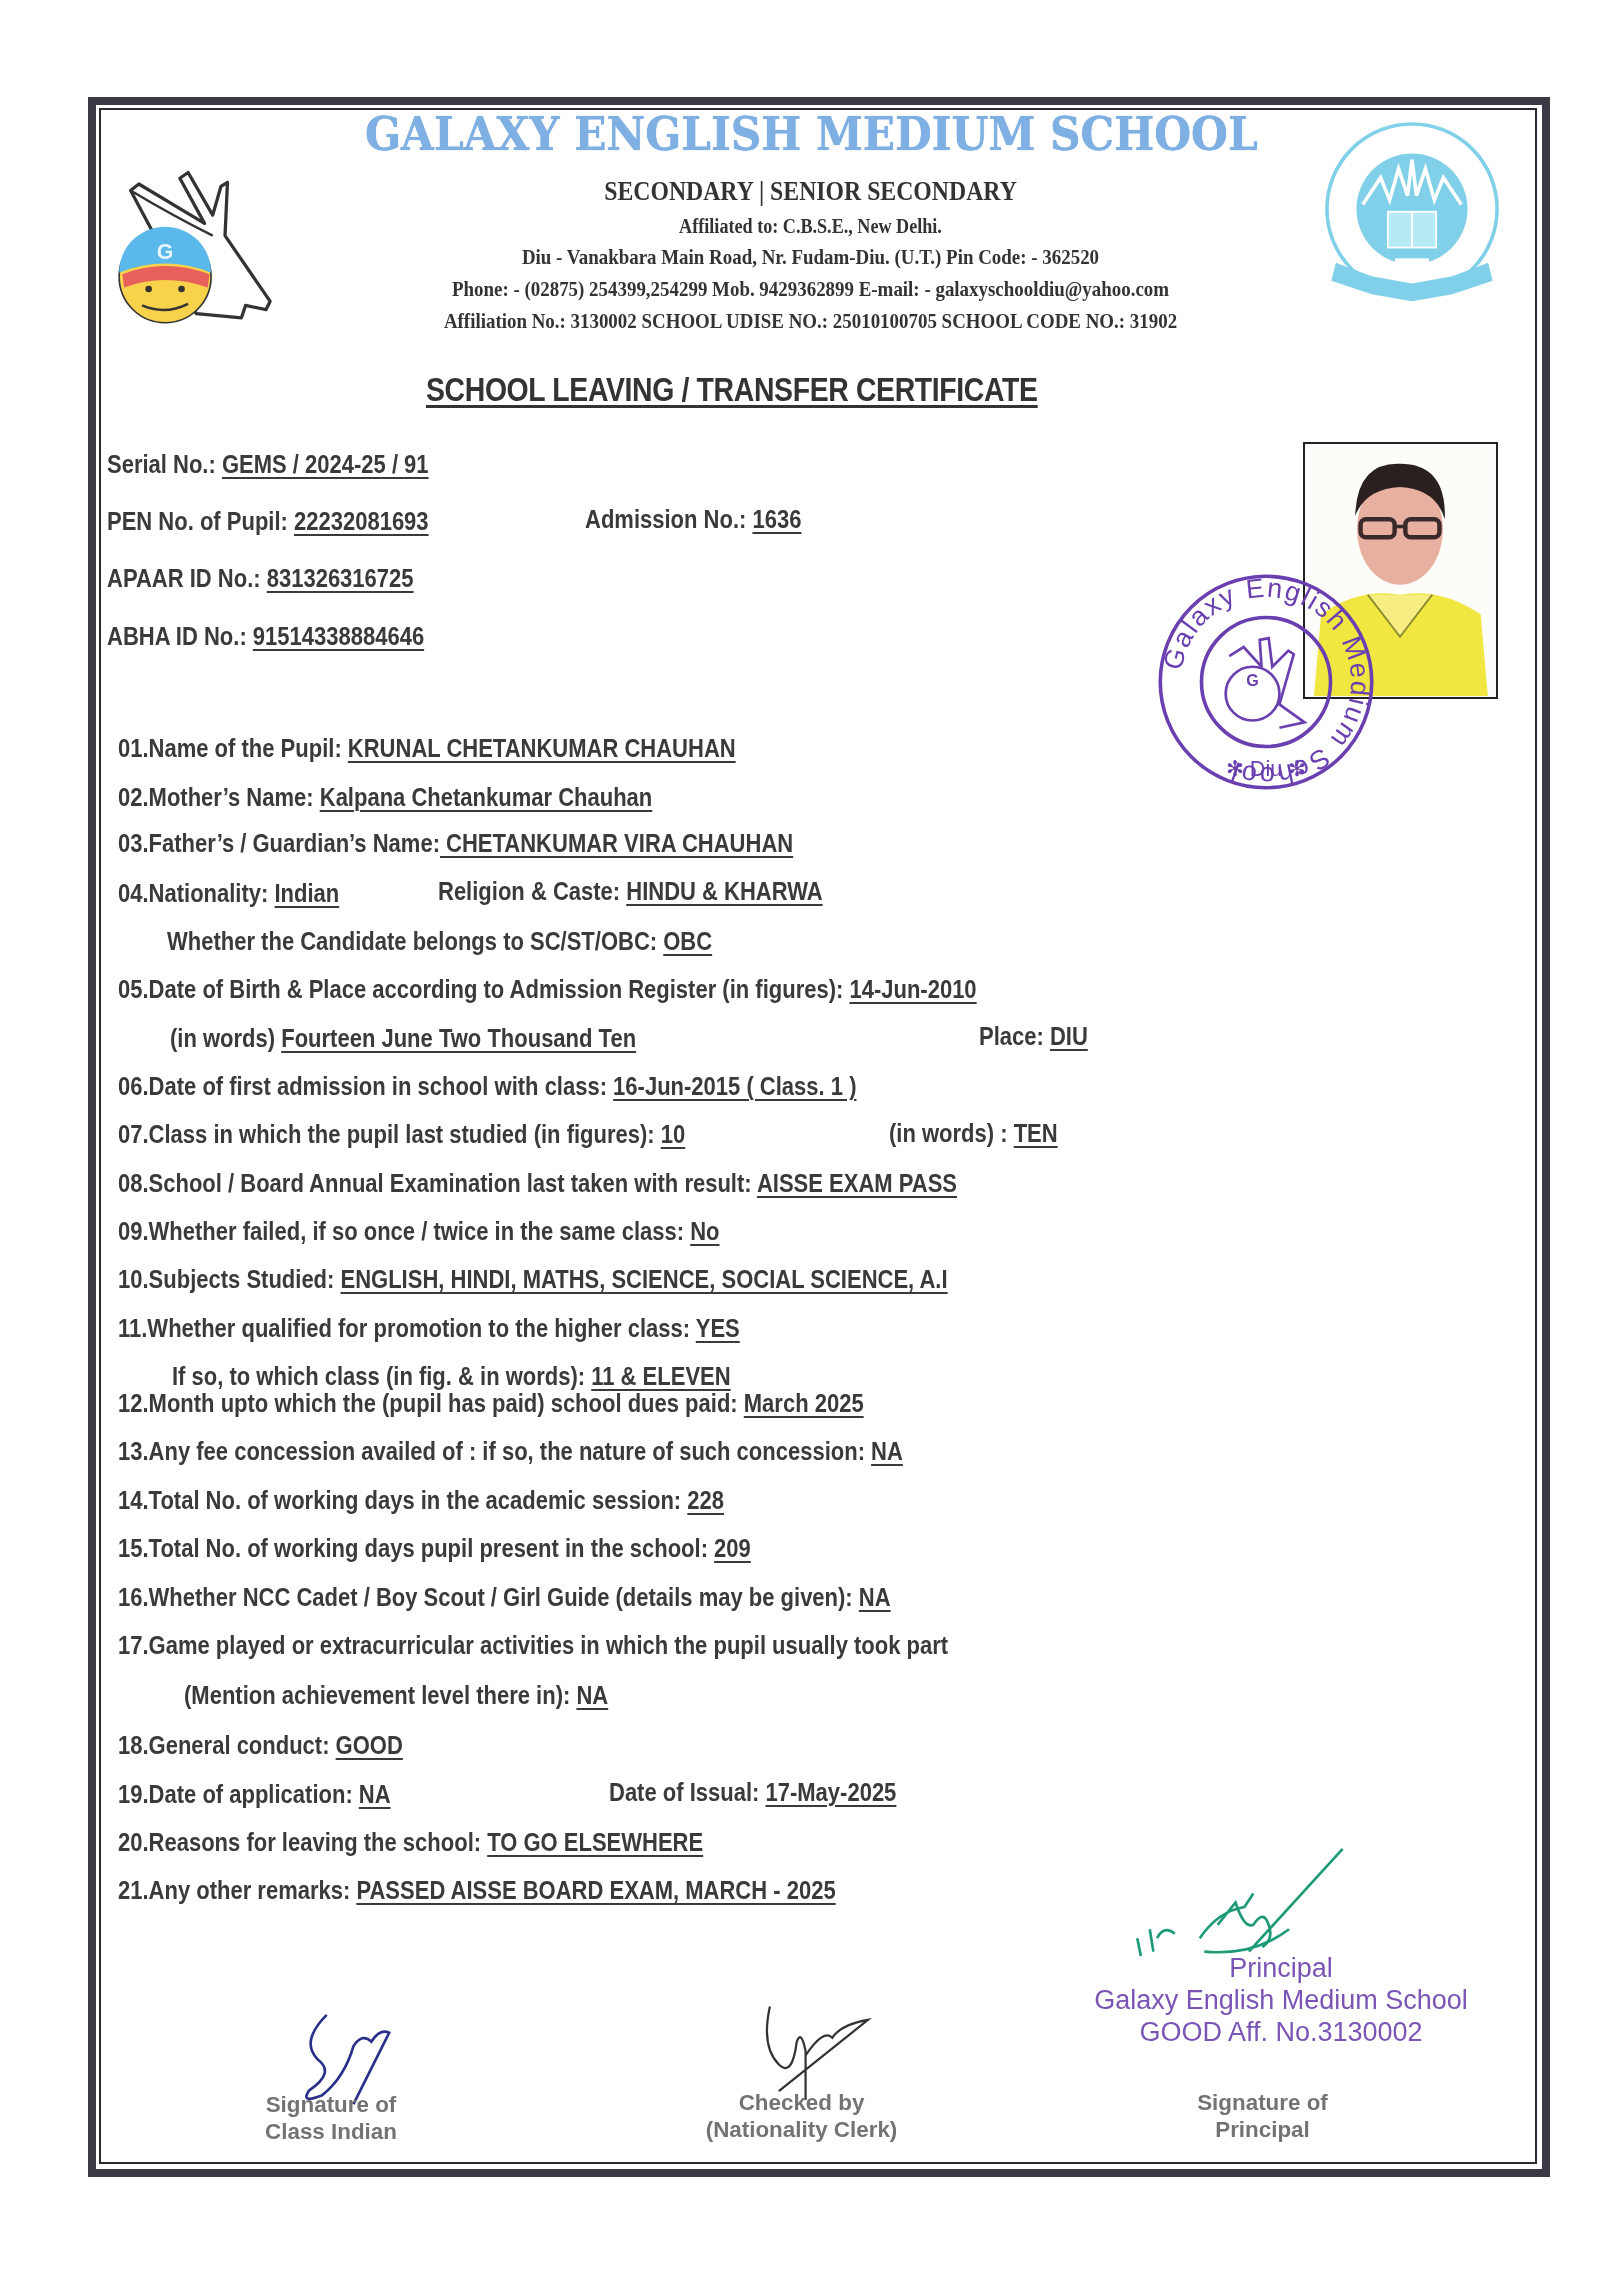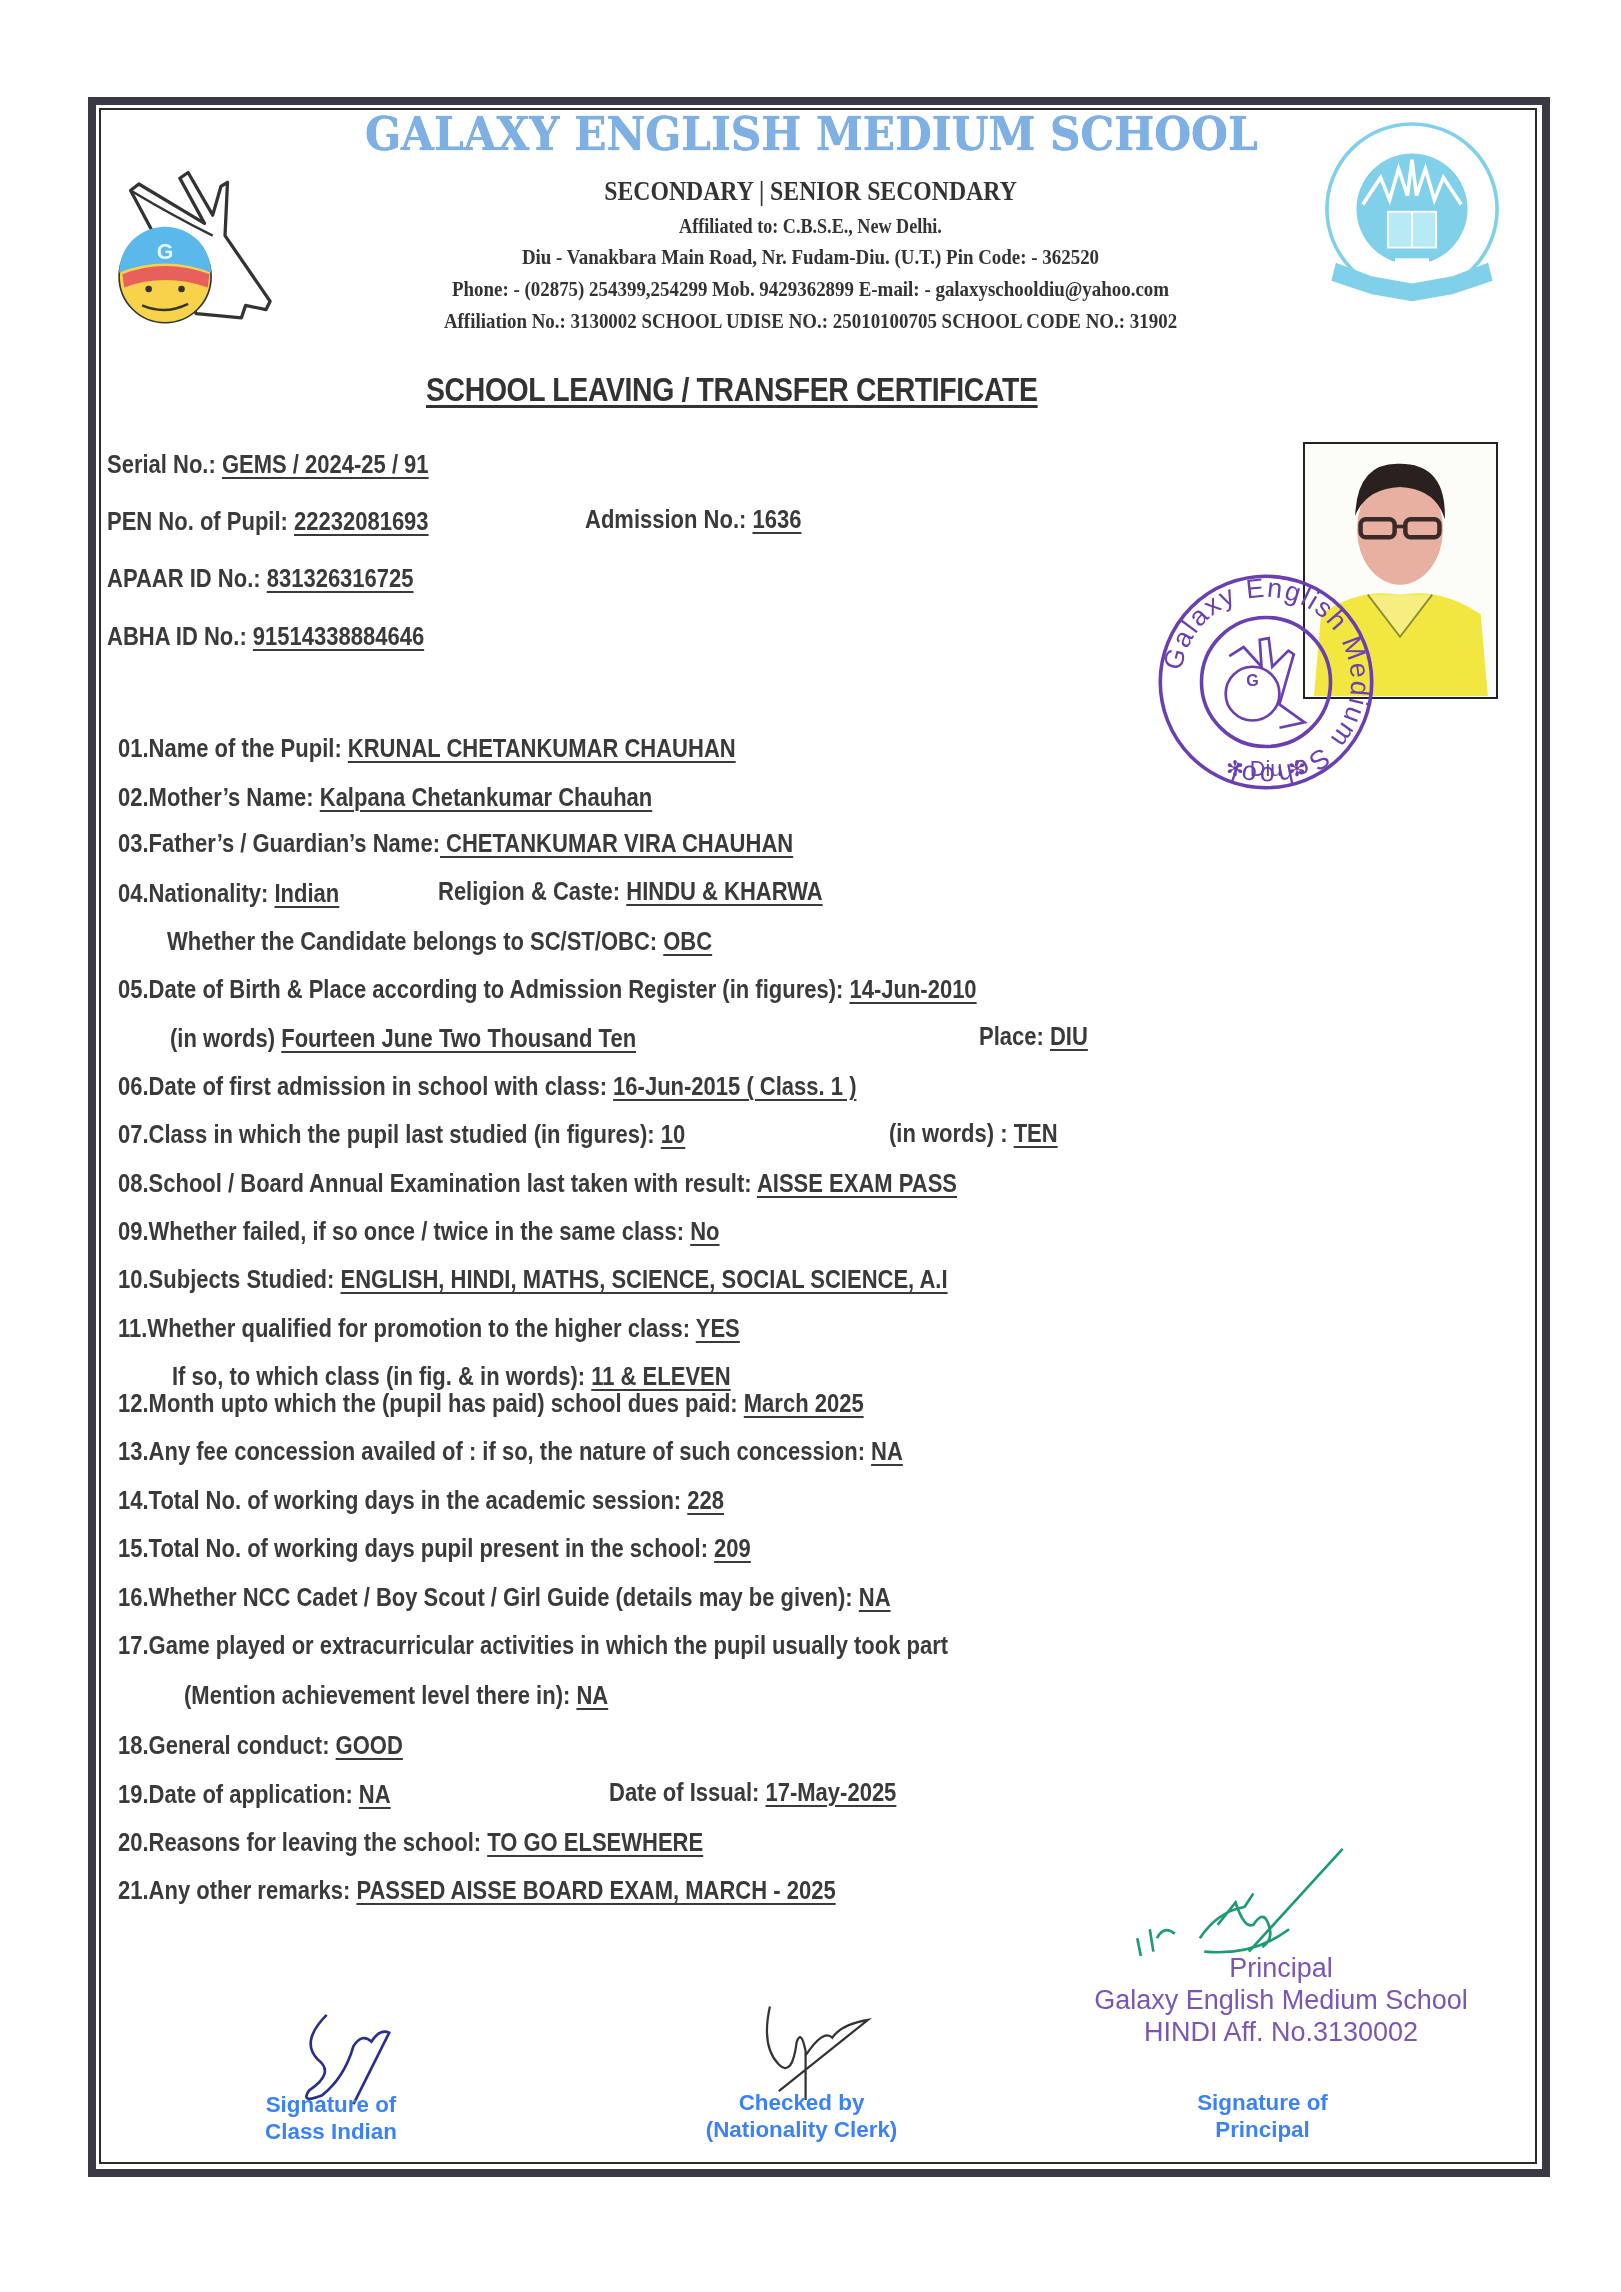--- a/index.html
+++ b/index.html
@@ -22,21 +22,21 @@
   .cert-title { left:426px; top:371px; font-size:33px; font-weight:bold; color:#333; text-decoration:underline;
          text-decoration-thickness:2.7px; text-underline-offset:3.6px; transform:scaleX(0.86); transform-origin:left top; letter-spacing:-0.4px; }
   .row { position:absolute; white-space:nowrap; font-size:25px; font-weight:bold; color:#3a3a3a;
          transform:scaleX(0.88); transform-origin:left top; }
   .val { text-decoration:underline; text-decoration-thickness:1.8px; text-underline-offset:3.6px; }
   .photo { position:absolute; left:1303px; top:442px; width:195px; height:257px; border:2.7px solid #222;
          box-sizing:border-box; background:#fbfbfb; overflow:hidden; }
   .stamp-text { fill:#6a3fb0; font-family:"Liberation Sans", sans-serif; }
   .principal-block { position:absolute; left:1030px; top:1952px; width:502px; text-align:center;
          color:#7a55b5; font-size:27px; line-height:32px; font-family:"Liberation Sans", sans-serif; }
-  .sig-label { position:absolute; text-align:center; font-size:22.4px; font-weight:bold; color:#3b82f6; line-height:27px; }
+  .sig-label { position:absolute; text-align:center; font-size:22.4px; font-weight:bold; color:#737373; line-height:27px; }
 </style>
 </head>
 <body>
 
 <div class="frame-outer"></div>
 <div class="frame-inner"></div>
 
 <div class="abs" style="left:106px;top:154px;width:197px;height:188px;">
   <svg width="197" height="188" viewBox="0 0 240 220">
     <path d="M30 40 L40 32 L120 80 L90 25 L100 18 L130 70 L140 35 L148 30 L145 95 L200 175 L195 185 L170 180 L165 195 L110 190 Z" fill="#fff" stroke="#333" stroke-width="4" stroke-linejoin="round"></path>
@@ -210,21 +210,21 @@
   <svg width="233" height="125" viewBox="0 0 260 140">
     <path d="M20 110 L24 130 M34 100 L38 125 M42 110 Q50 95 62 105" fill="none" stroke="#1e9a78" stroke-width="3"></path>
     <path d="M90 110 Q110 80 140 75 L150 60 M110 95 L130 70 Q140 100 150 95 Q160 80 165 90 Q175 110 160 120 M145 125 L250 10" fill="none" stroke="#1e9a78" stroke-width="3"></path>
     <path d="M95 125 Q150 130 190 100" fill="none" stroke="#1e9a78" stroke-width="3"></path>
   </svg>
 </div>
 
 <div class="principal-block">
   <div>Principal</div>
   <div>Galaxy English Medium School</div>
-  <div>HINDI Aff. No.3130002</div>
+  <div>GOOD Aff. No.3130002</div>
 </div>
 
 <div class="abs" style="left:291px;top:2006px;width:116px;height:107px;">
   <svg width="116" height="107" viewBox="0 0 130 120">
     <path d="M40 10 Q10 40 30 60 Q50 75 20 95 Q10 110 35 100 Q60 80 70 45 Q80 30 90 40 Q100 25 110 30 L70 110" fill="none" stroke="#2a2f8a" stroke-width="3"></path>
   </svg>
 </div>
 <div class="sig-label" style="left:219px;top:2091px;width:224px;">
   <div>Signature of</div>
   <div>Class Indian</div>

